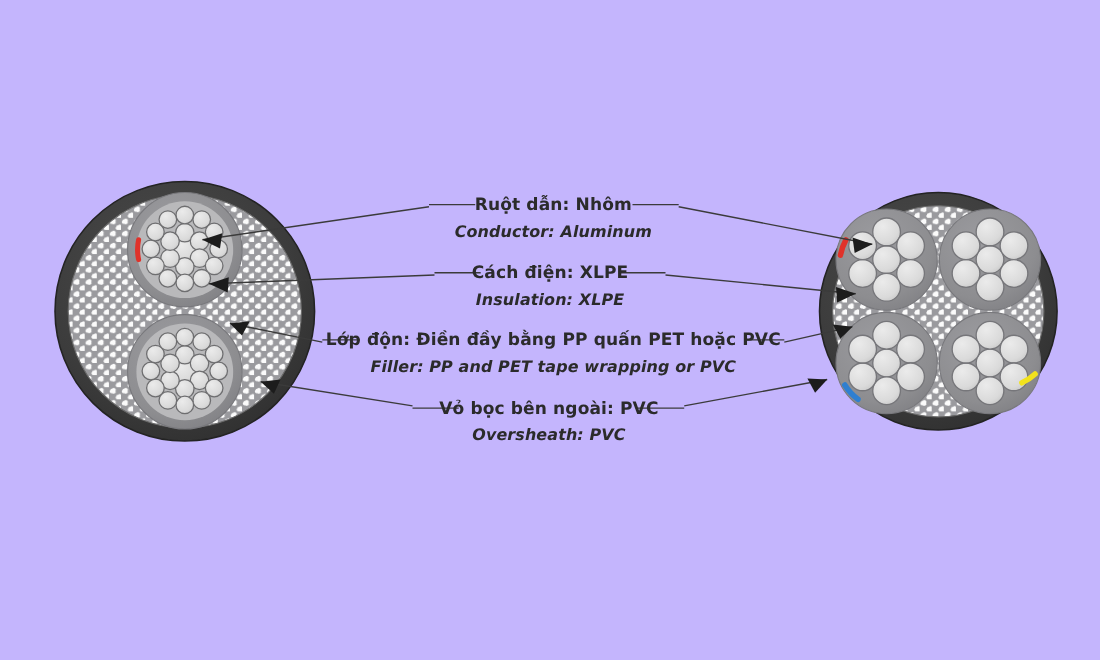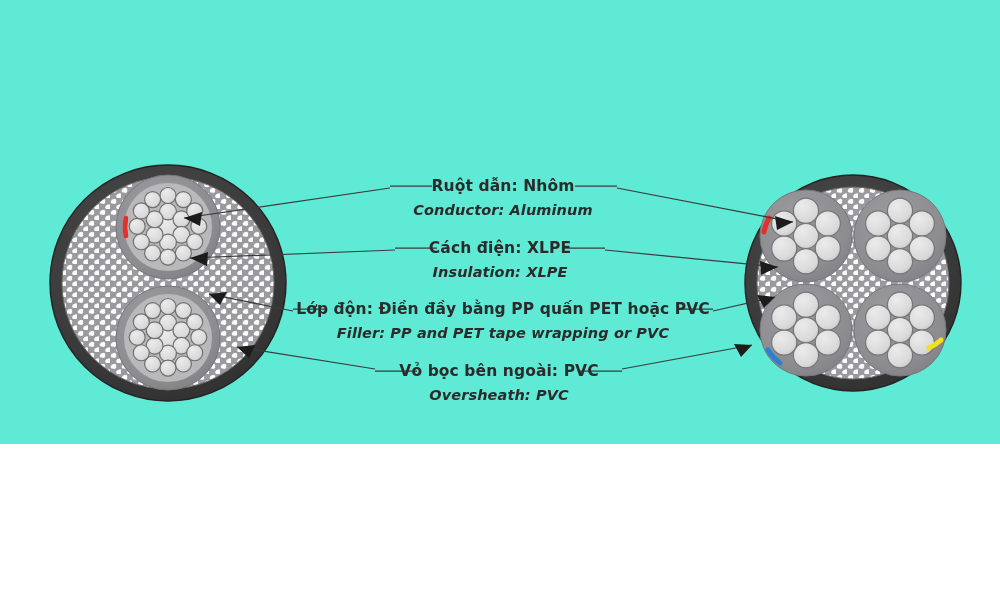--- a/index.html
+++ b/index.html
@@ -1,19 +1,19 @@
 <!DOCTYPE html>
 <html><head>
 <meta charset="utf-8">
 <title>Cable Cross Section Diagram</title>
 <style>
   html,body{margin:0;padding:0;background:#ffffff;}
   body{width:1000px;height:600px;overflow:hidden;
        font-family:"DejaVu Sans","Liberation Sans",sans-serif;}
-  #stage{position:relative;width:1000px;height:444px;background:#5eead4;}
+  #stage{position:relative;width:1000px;height:600px;background:#c4b5fd;}
   svg#diagram{position:absolute;left:0;top:0;width:1000px;height:600px;display:block;}
   .lbl-vi{font-family:"DejaVu Sans","Liberation Sans",sans-serif;
           font-size:15.5px;font-weight:600;fill:#2b2b2b;letter-spacing:.1px;}
   .lbl-en{font-family:"DejaVu Sans","Liberation Sans",sans-serif;
           font-size:14.5px;font-style:italic;font-weight:600;fill:#2b2b2b;letter-spacing:.1px;}
   .leader{stroke:#3b3b3b;stroke-width:1.25;fill:none;}
   .tick{stroke:#3b3b3b;stroke-width:1.25;fill:none;}
   .arrow-head{fill:#1c1c1c;}
 </style>
 </head>

